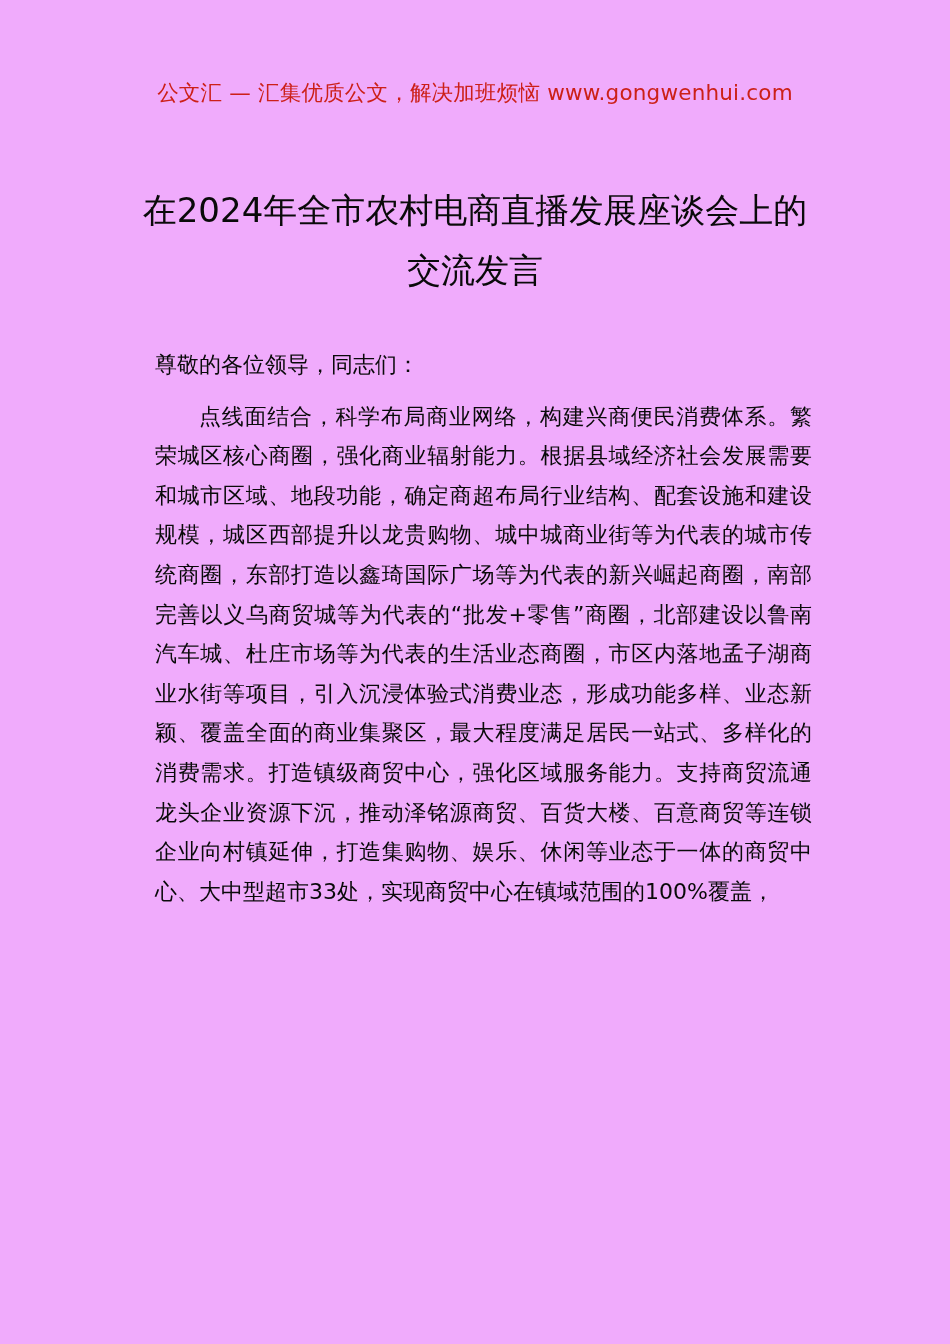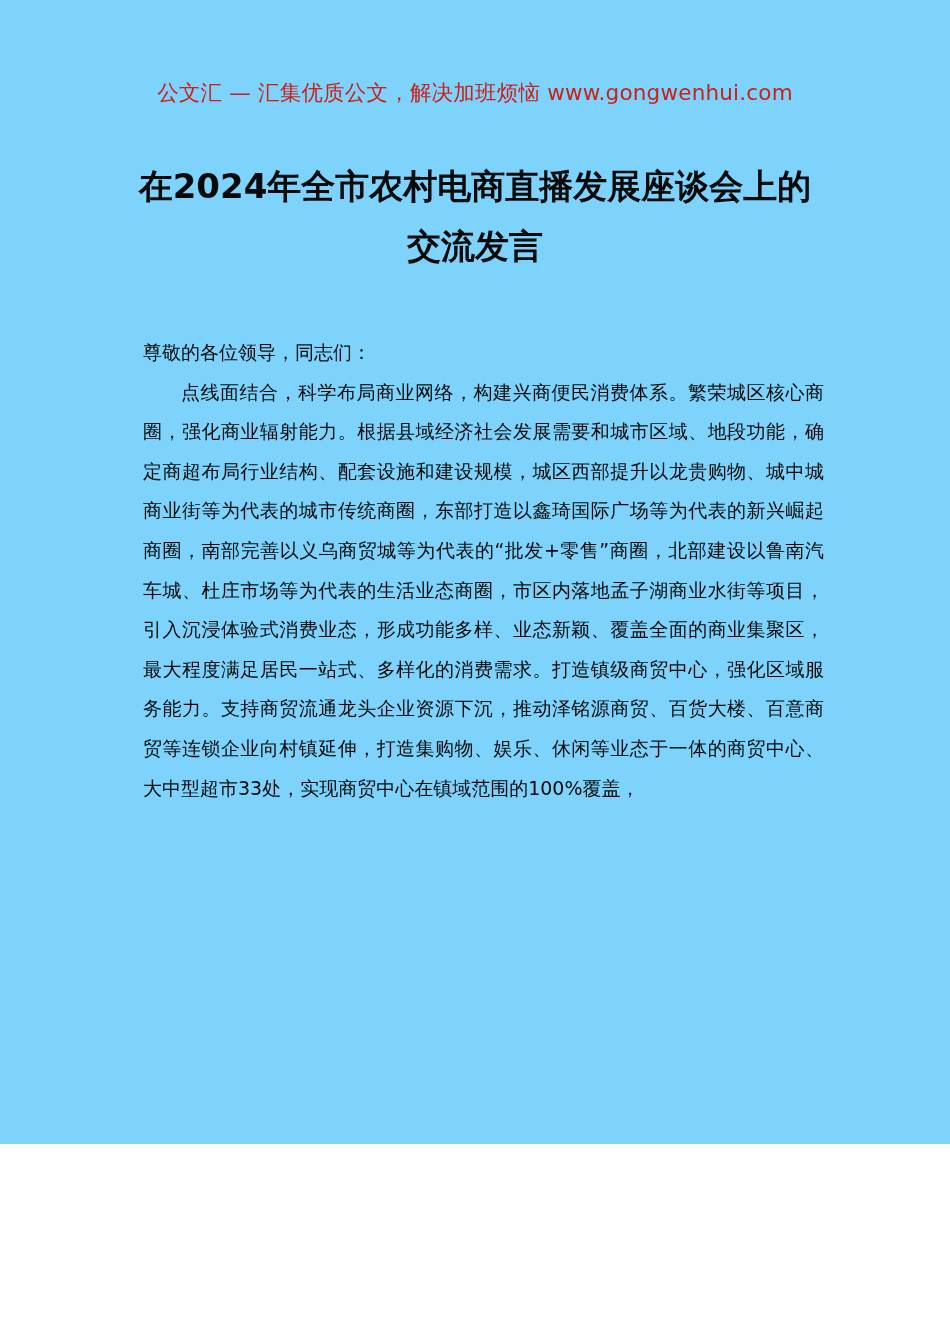--- a/index.html
+++ b/index.html
@@ -14,22 +14,22 @@
     font-family: "DejaVu Sans", "Liberation Sans", sans-serif;
     color: #000000;
     overflow: hidden;
   }
 
   .page {
     position: absolute;
     left: 0;
     top: 0;
     width: 950px;
-    height: 1144px;
-    background: #7dd3fc;
+    height: 1344px;
+    background: #f0abfc;
   }
 
   
   .site-header {
     position: absolute;
     left: 0;
     top: 78px;
     width: 950px;
     text-align: center;
     white-space: nowrap;
@@ -42,44 +42,43 @@
     font-family: "DejaVu Sans", "Liberation Sans", sans-serif;
   }
   .site-header .url {
     font-family: "DejaVu Sans", "Liberation Sans", sans-serif;
   }
 
   
   .doc-title {
     position: absolute;
     left: 128px;
-    top: 156px;
+    top: 180px;
     width: 694px;
     text-align: center;
     font-size: 34px;
     line-height: 60px;
     letter-spacing: 0px;
     color: #0a0a0a;
-    font-weight: bold;
   }
 
   
   .doc-body {
     position: absolute;
     left: 143px;
     top: 333px;
     width: 681px;
   }
   .para {
-    font-size: 19px;
+    font-size: 22px;
     line-height: 39.6px;
     text-align: justify;
     text-justify: inter-ideograph;
     color: #0a0a0a;
-    margin: 0;
+    margin: 12px;
     letter-spacing: 0px;
   }
   .para.indent {
     text-indent: 2em;
   }
 </style>
 </head>
 <body>
 
 <div class="page">

